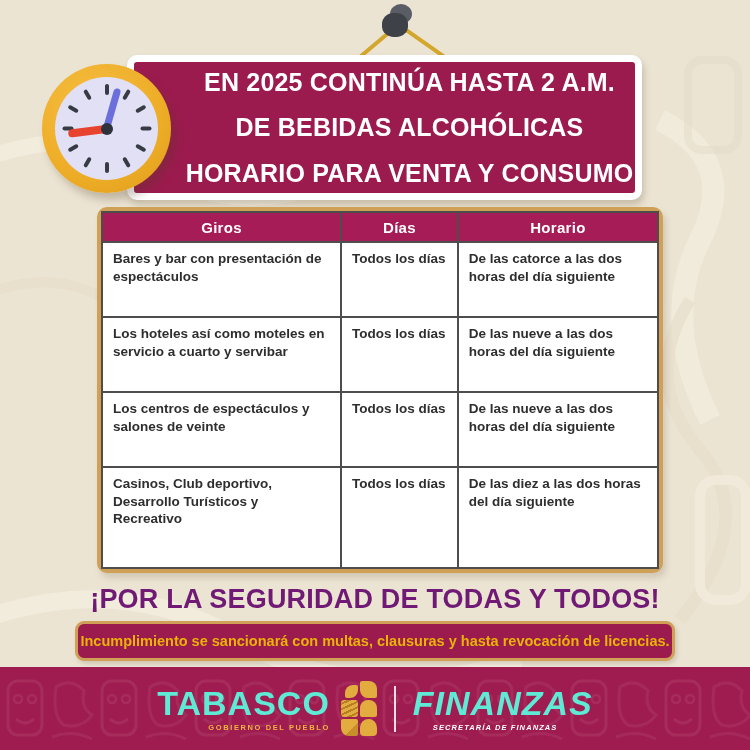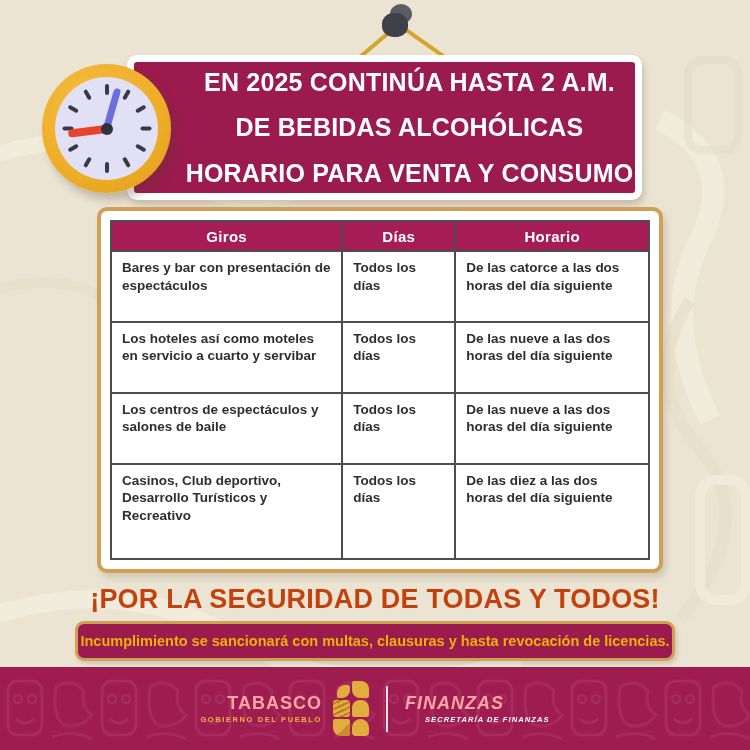--- a/index.html
+++ b/index.html
@@ -63,40 +63,40 @@
   }
   .clock .hub {
     position: absolute; left: calc(50% - 6px); top: calc(50% - 6px);
     width: 12px; height: 12px; border-radius: 50%; background: #2E323C;
   }
 
   
   .table-panel {
     position: absolute; left: 97px; top: 207px; width: 566px; height: 366px;
     background: #FFFFFF; border: 4px solid #D0A057; border-radius: 10px;
-    padding: 9px; box-shadow: 3px 5px 6px rgba(90,70,50,0.18);
+    box-shadow: 3px 5px 6px rgba(90,70,50,0.18);
   }
   table.schedule {
     width: 100%; height: 100%; border-collapse: collapse; table-layout: fixed;
   }
   .schedule th, .schedule td { border: 2px solid #4D4D4D; }
   .schedule th {
     background: #A51C56; color: #FFFFFF; font-size: 15px; font-weight: bold;
     height: 30px; text-align: center; letter-spacing: 0.3px;
   }
   .schedule td {
     font-size: 13.5px; font-weight: bold; color: #2E2E2E;
     padding: 7px 10px; vertical-align: top; line-height: 1.3; text-align: left;
   }
   .col-giros { width: 43%; } .col-dias { width: 21%; } .col-horario { width: 36%; }
 
   
   .security {
     position: absolute; left: 0; top: 584px; width: 750px;
-    text-align: center; color: #c2410c; font-size: 27px; font-weight: bold;
+    text-align: center; color: #701a75; font-size: 27px; font-weight: bold;
     letter-spacing: 0.2px;
   }
 
   
   .warning {
     position: absolute; left: 75px; top: 621px; width: 600px; height: 40px;
     background: #9C1B4E; border: 3px solid #D0A057; border-radius: 9px;
     display: flex; align-items: center; justify-content: center;
     box-shadow: 2px 3px 4px rgba(90,70,50,0.18);
   }
@@ -108,21 +108,21 @@
     background: #9F1C50; overflow: hidden;
   }
   .footer .pattern { position: absolute; inset: 0; }
   .footer-content {
     position: relative; height: 100%;
     display: flex; align-items: center; justify-content: center; gap: 11px;
   }
   .brand-stack { display: flex; flex-direction: column; align-items: flex-end; }
   .agency-stack { display: flex; flex-direction: column; align-items: flex-start; font-style: italic; }
   .brand-name, .agency-name {
-    color: #fca5a5; font-size: 18px; font-weight: bold; letter-spacing: 1px; line-height: 1;
+    color: #5eead4; font-size: 34px; font-weight: bold; letter-spacing: 1px; line-height: 1;
   }
   .brand-sub { color: #EDB53F; font-size: 7.5px; font-weight: bold; letter-spacing: 1.6px; margin-top: 3px; }
   .agency-sub { color: #FFFFFF; font-size: 7.5px; font-weight: bold; letter-spacing: 1.1px; margin-top: 3px; margin-left: 20px; }
   .glyph-grid {
     display: grid; grid-template-columns: 17px 17px; grid-auto-rows: 17px; gap: 2px;
   }
   .glyph-grid .tile { background: #E3AC3F; }
   .tile.t1 { border-radius: 8px 2px 8px 2px; width: 13px; height: 13px; align-self: end; justify-self: end; }
   .tile.t2 { border-radius: 2px 8px 2px 8px; }
   .tile.t3 { border-radius: 3px; background: repeating-linear-gradient(-25deg, #E3AC3F 0 3px, #B77F23 3px 5px); }
@@ -198,21 +198,21 @@
             <td>Bares y bar con presentación de espectáculos</td>
             <td>Todos los días</td>
             <td>De las catorce a las dos horas del día siguiente</td>
           </tr>
           <tr>
             <td>Los hoteles así como moteles en servicio a cuarto y servibar</td>
             <td>Todos los días</td>
             <td>De las nueve a las dos horas del día siguiente</td>
           </tr>
           <tr>
-            <td>Los centros de espectáculos y salones de baile</td>
+            <td>Los centros de espectáculos y salones de veinte</td>
             <td>Todos los días</td>
             <td>De las nueve a las dos horas del día siguiente</td>
           </tr>
           <tr>
             <td>Casinos, Club deportivo, Desarrollo Turísticos y Recreativo</td>
             <td>Todos los días</td>
             <td>De las diez a las dos horas del día siguiente</td>
           </tr>
         </tbody>
     </table>

